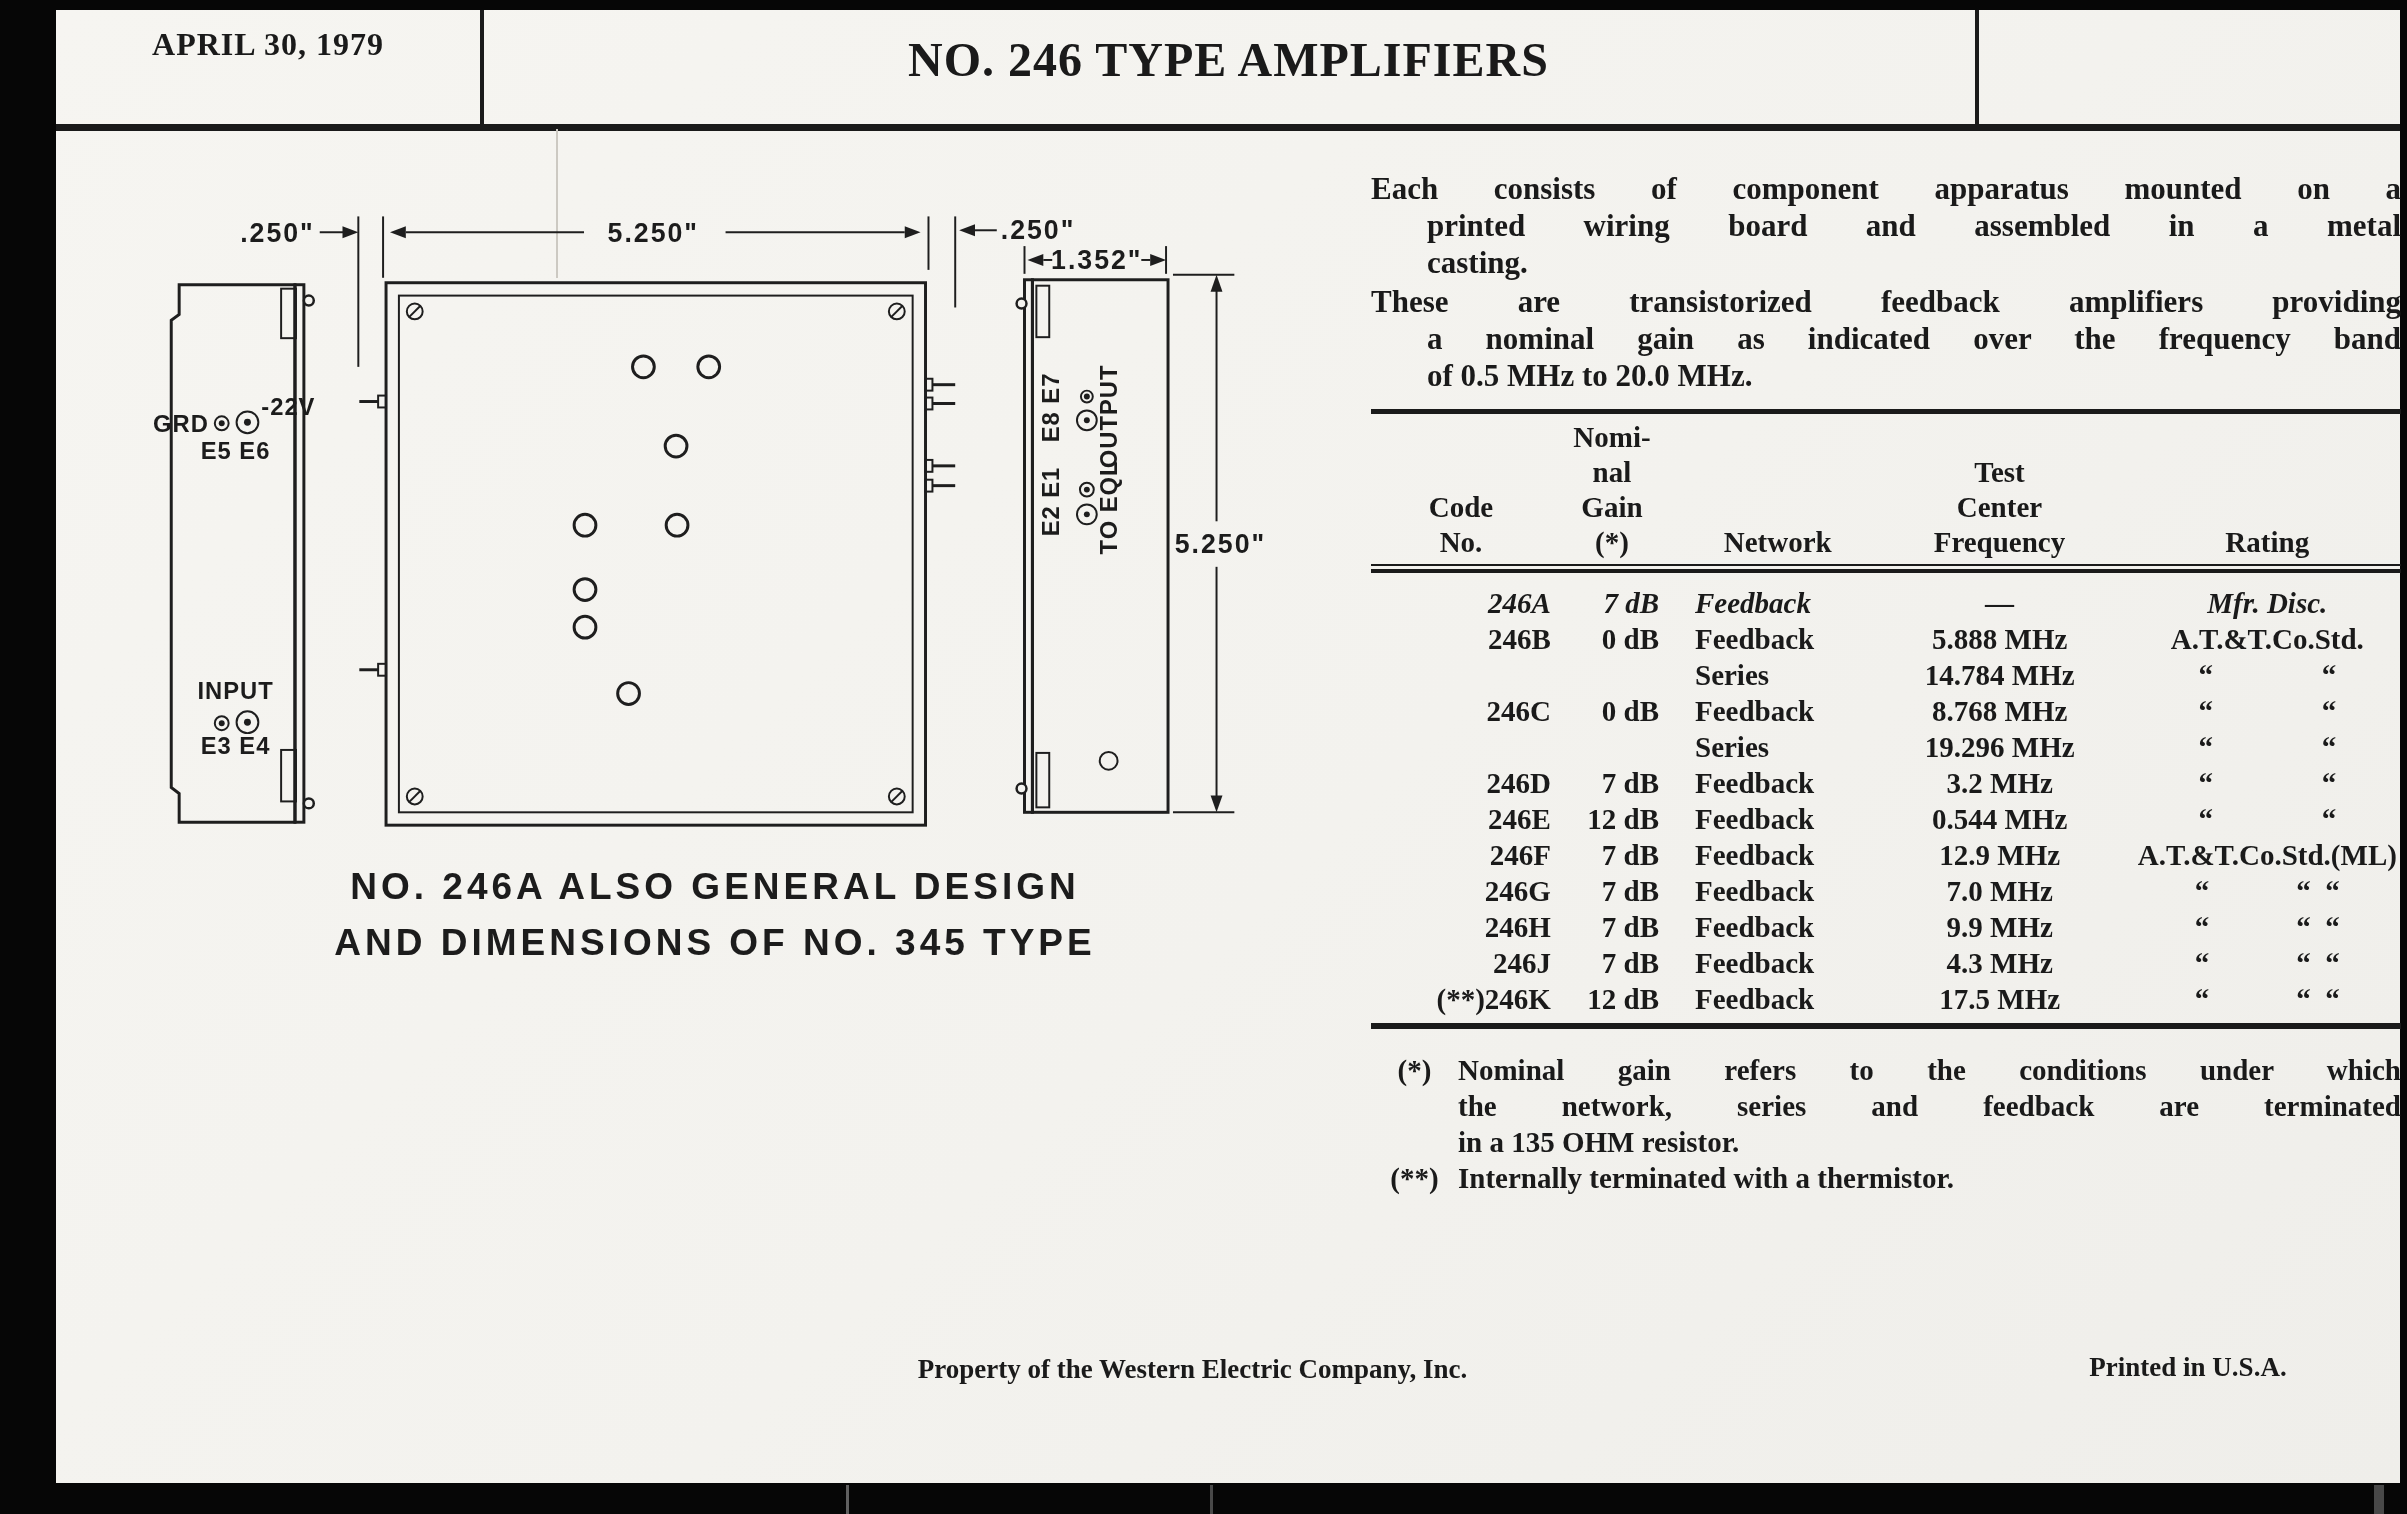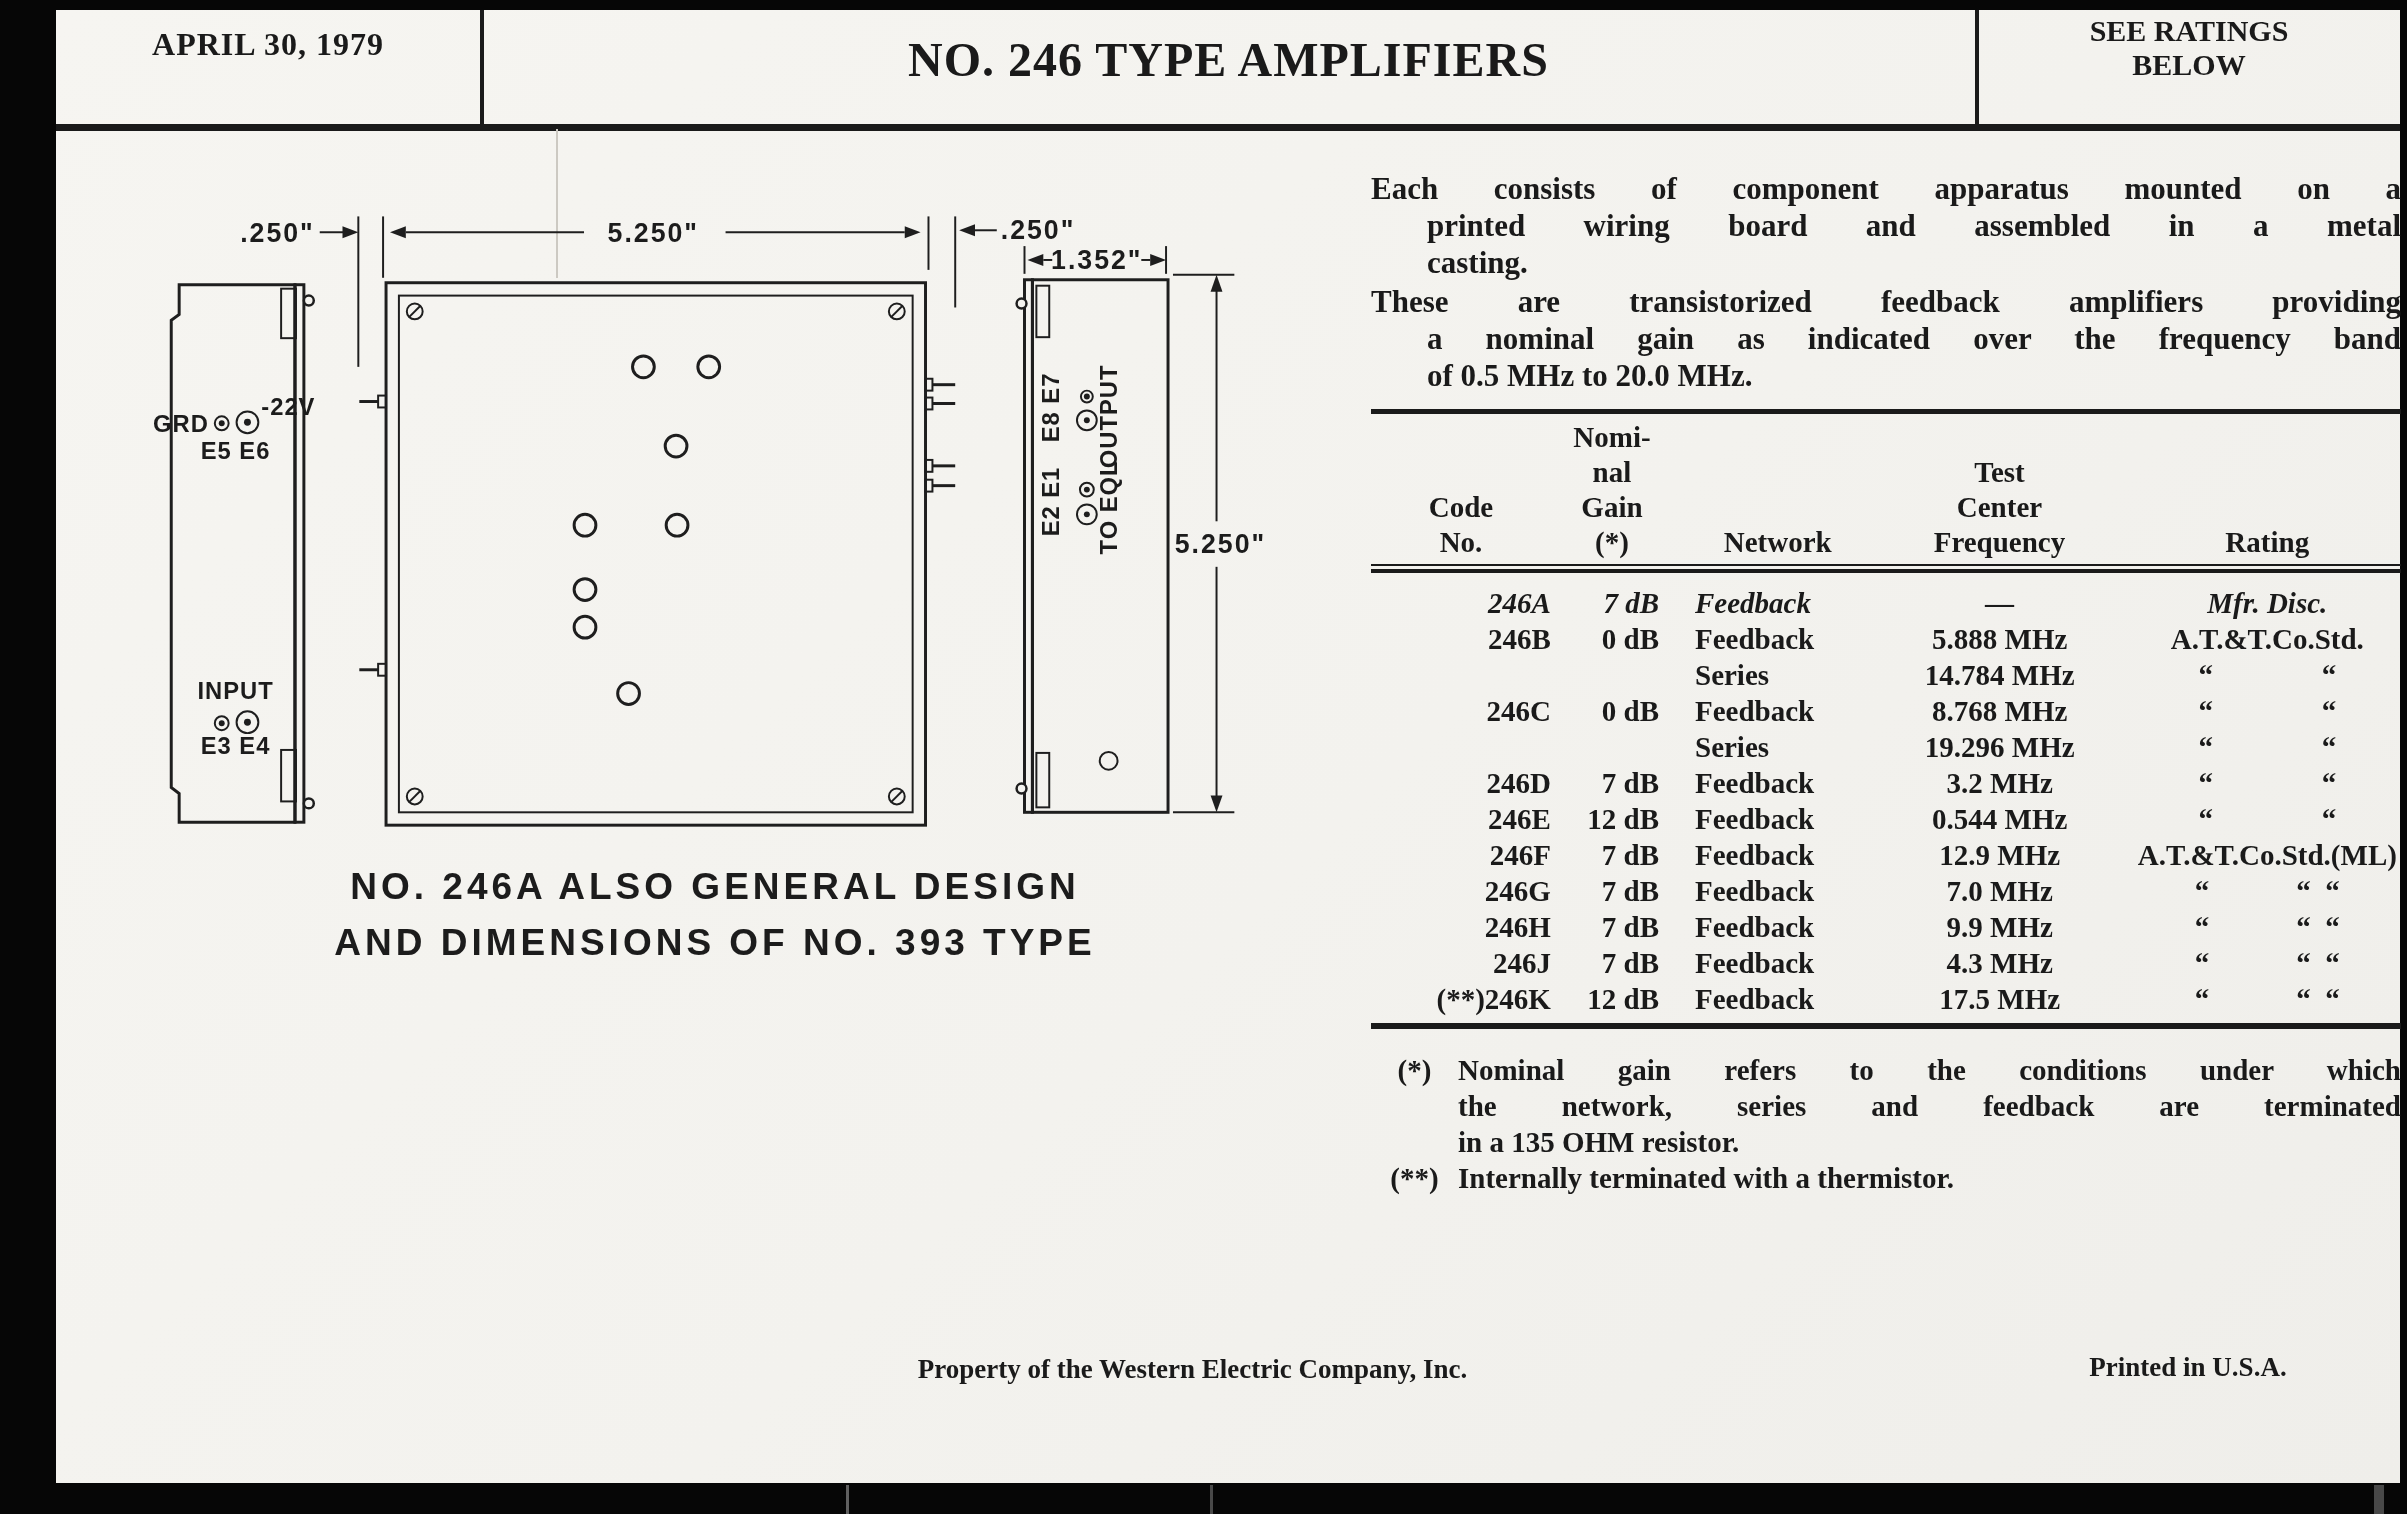--- a/index.html
+++ b/index.html
@@ -65,24 +65,20 @@
   .m2{left:1210px;top:1485px;width:3px;height:30px;opacity:.6;}
   .m3{left:2374px;top:1485px;width:10px;height:30px;background:#999;opacity:.45;}
 </style>
 </head>
 <body>
 
 <div class="paper">
 
   <div class="h-date">APRIL 30, 1979</div>
   <div class="h-title">NO. 246 TYPE AMPLIFIERS</div>
-  <div class="h-note">
-    <div>SEE RATINGS</div>
-    <div>BELOW</div>
-  </div>
   <div class="h-div h-div1"></div>
   <div class="h-div h-div2"></div>
   <div class="h-rule"></div>
   <div class="artifact"></div>
 
   <svg class="diagram" viewBox="0 0 1210 690">
 
     <path class="dwg" d="M 96 127 L 213 127 L 213 670 L 96 670 L 96 641 L 88 635 L 88 163 L 96 157 Z"></path>
     <rect class="dwg" x="213" y="127" width="9" height="543"></rect>
     <rect class="thin" x="199" y="131" width="15" height="50"></rect>
@@ -192,21 +188,21 @@
     <line class="thin" x1="1100" y1="660" x2="1162" y2="660"></line>
     <polygon class="arr" points="1144,117 1138,134 1150,134"></polygon>
     <line class="thin" x1="1144" y1="133" x2="1144" y2="366"></line>
     <text class="dim" x="1148" y="398" text-anchor="middle">5.250"</text>
     <line class="thin" x1="1144" y1="412" x2="1144" y2="644"></line>
     <polygon class="arr" points="1144,660 1138,643 1150,643"></polygon>
   </svg>
 
   <div class="caption">
     <div>NO. 246A ALSO GENERAL DESIGN</div>
-    <div>AND DIMENSIONS OF NO. 393 TYPE</div>
+    <div>AND DIMENSIONS OF NO. 345 TYPE</div>
   </div>
 
   <div class="para p1">
     <div class="jl">Each consists of component apparatus mounted on a</div>
     <div class="jl ind">printed wiring board and assembled in a metal</div>
     <div class="ind">casting.</div>
   </div>
   <div class="para p2">
     <div class="jl">These are transistorized feedback amplifiers providing</div>
     <div class="jl ind">a nominal gain as indicated over the frequency band</div>

